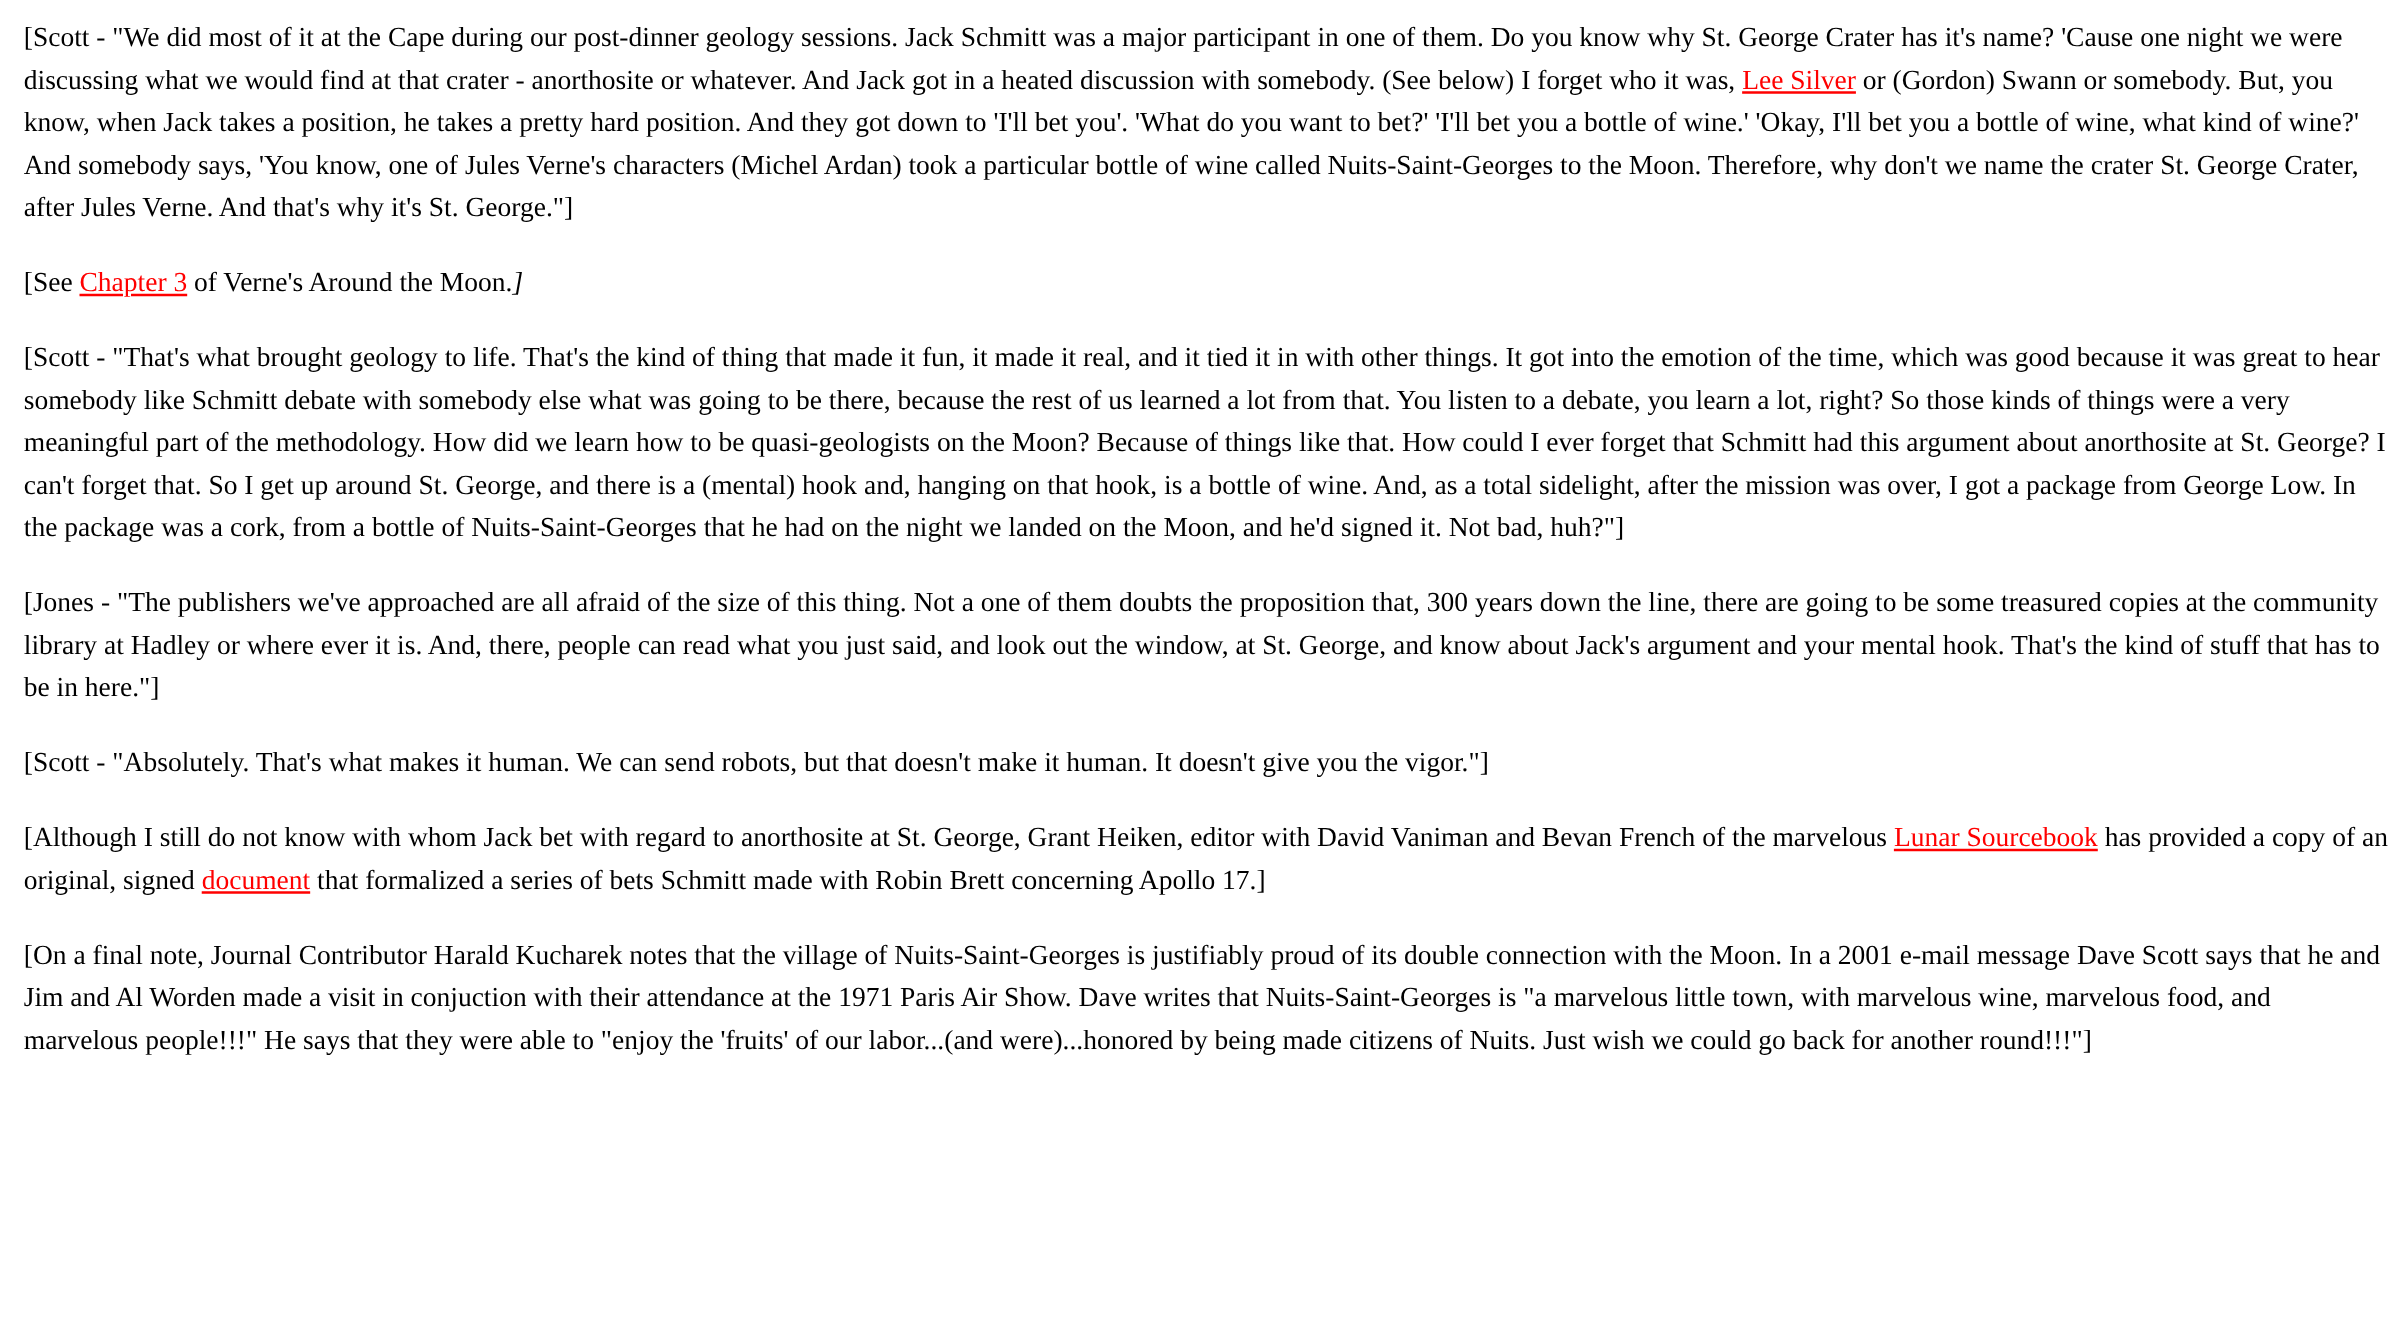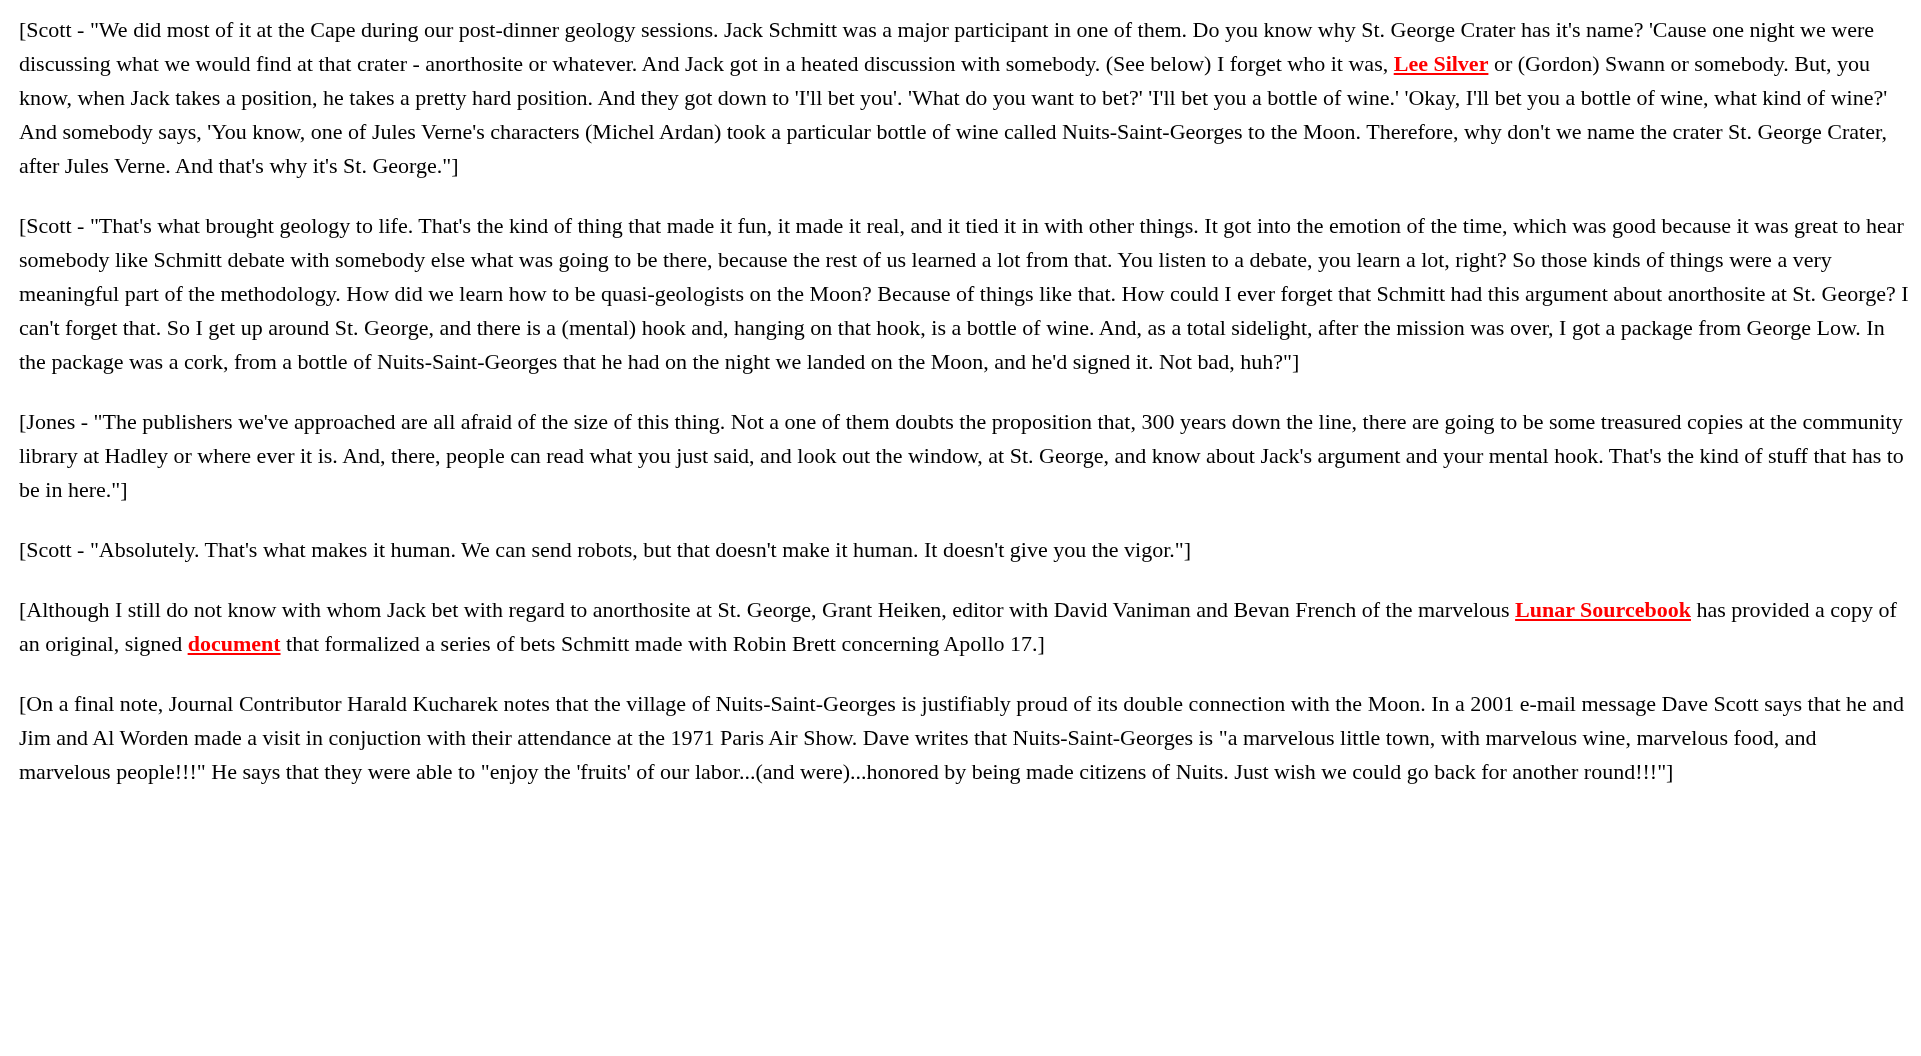--- a/index.html
+++ b/index.html
@@ -20,29 +20,29 @@
   .para {
     margin: 0 0 26px 0;
   }
   .para:last-child {
     margin-bottom: 0;
   }
   a.red-link {
     color: #ff0000;
     text-decoration: underline;
     cursor: pointer;
-    font-weight: bold;
   }
   em.closing-bracket {
     font-style: italic;
   }
 </style>
 </head>
 <body>
 
 <main id="transcript" class="transcript" style="background: rgb(255, 255, 255); color: rgb(0, 0, 0);">
     <p class="para"><span>[Scott - "We did most of it at the Cape during our post-dinner geology sessions. Jack Schmitt was a major participant in one of them. Do you know why St. George Crater has it's name? 'Cause one night we were discussing what we would find at that crater - anorthosite or whatever. And Jack got in a heated discussion with somebody. (See below) I forget who it was, </span><a href="#" class="red-link" style="color: rgb(255, 0, 0);">Lee Silver</a><span> or (Gordon) Swann or somebody. But, you know, when Jack takes a position, he takes a pretty hard position. And they got down to 'I'll bet you'. 'What do you want to bet?' 'I'll bet you a bottle of wine.' 'Okay, I'll bet you a bottle of wine, what kind of wine?' And somebody says, 'You know, one of Jules Verne's characters (Michel Ardan) took a particular bottle of wine called Nuits-Saint-Georges to the Moon. Therefore, why don't we name the crater St. George Crater, after Jules Verne. And that's why it's St. George."]</span></p>
+    <p class="para"><span>[See </span><a href="#" class="red-link" style="color: rgb(255, 0, 0);">Chapter 3</a><span> of Verne's Around the Moon.</span><em class="closing-bracket">]</em></p>
     <p class="para"><span>[Scott - "That's what brought geology to life. That's the kind of thing that made it fun, it made it real, and it tied it in with other things. It got into the emotion of the time, which was good because it was great to hear somebody like Schmitt debate with somebody else what was going to be there, because the rest of us learned a lot from that. You listen to a debate, you learn a lot, right? So those kinds of things were a very meaningful part of the methodology. How did we learn how to be quasi-geologists on the Moon? Because of things like that. How could I ever forget that Schmitt had this argument about anorthosite at St. George? I can't forget that. So I get up around St. George, and there is a (mental) hook and, hanging on that hook, is a bottle of wine. And, as a total sidelight, after the mission was over, I got a package from George Low. In the package was a cork, from a bottle of Nuits-Saint-Georges that he had on the night we landed on the Moon, and he'd signed it. Not bad, huh?"]</span></p>
     <p class="para"><span>[Jones - "The publishers we've approached are all afraid of the size of this thing. Not a one of them doubts the proposition that, 300 years down the line, there are going to be some treasured copies at the community library at Hadley or where ever it is. And, there, people can read what you just said, and look out the window, at St. George, and know about Jack's argument and your mental hook. That's the kind of stuff that has to be in here."]</span></p>
     <p class="para"><span>[Scott - "Absolutely. That's what makes it human. We can send robots, but that doesn't make it human. It doesn't give you the vigor."]</span></p>
     <p class="para"><span>[Although I still do not know with whom Jack bet with regard to anorthosite at St. George, Grant Heiken, editor with David Vaniman and Bevan French of the marvelous </span><a href="#" class="red-link" style="color: rgb(255, 0, 0);">Lunar Sourcebook</a><span> has provided a copy of an original, signed </span><a href="#" class="red-link" style="color: rgb(255, 0, 0);">document</a><span> that formalized a series of bets Schmitt made with Robin Brett concerning Apollo 17.]</span></p>
     <p class="para"><span>[On a final note, Journal Contributor Harald Kucharek notes that the village of Nuits-Saint-Georges is justifiably proud of its double connection with the Moon. In a 2001 e-mail message Dave Scott says that he and Jim and Al Worden made a visit in conjuction with their attendance at the 1971 Paris Air Show. Dave writes that Nuits-Saint-Georges is "a marvelous little town, with marvelous wine, marvelous food, and marvelous people!!!" He says that they were able to "enjoy the 'fruits' of our labor...(and were)...honored by being made citizens of Nuits. Just wish we could go back for another round!!!"]</span></p>
   </main>
 
 </body></html>

